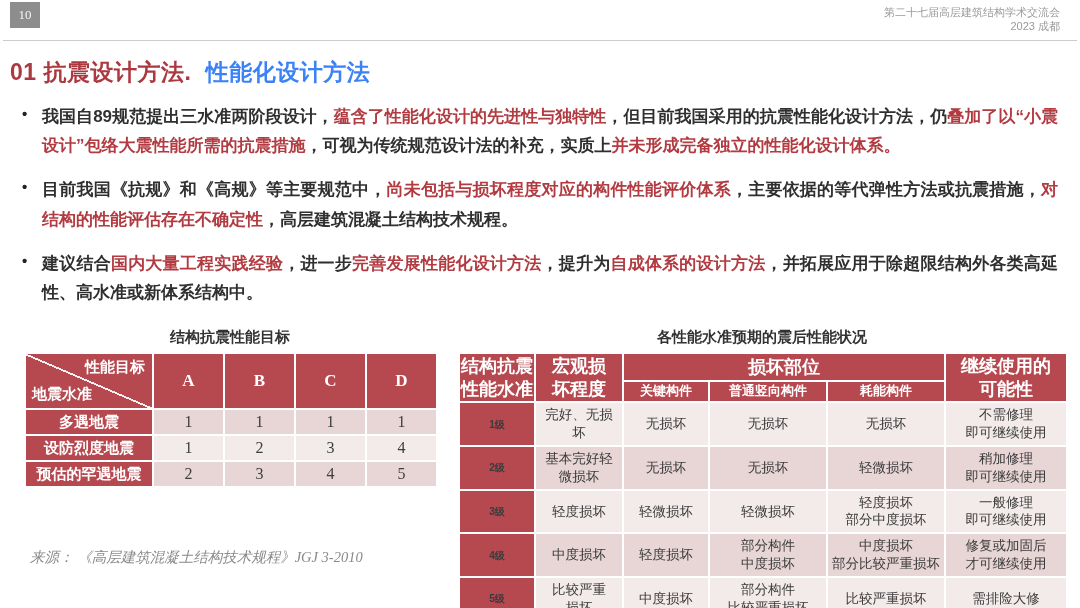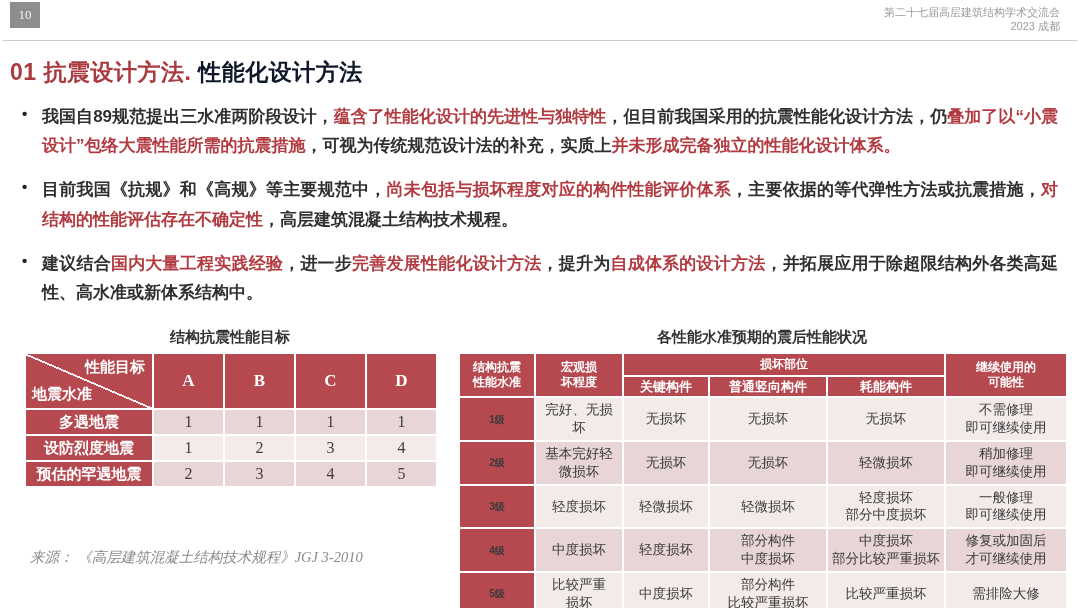--- a/index.html
+++ b/index.html
@@ -26,21 +26,21 @@
     margin:2px 0 0 10px;width:30px;height:26px;background:#8d8d8d;color:#f4f4f4;
     display:flex;align-items:center;justify-content:center;
     font-size:13px;font-family:"Liberation Serif","DejaVu Serif",serif;
   }
   .conf{margin:6px 20px 8px 0;text-align:right;color:var(--gray);font-size:11px;line-height:1.25;}
   .rule{border:none;border-top:1px solid #cncnc;border-top:1px solid #cccccc;margin:0 3px;}
 
   
   .title{margin:16px 0 0 10px;font-size:23px;font-weight:bold;letter-spacing:0.5px;}
   .t-red{color:var(--accent);}
-  .t-black{color:#0f172a;}
+  .t-black{color:#3b82f6;font-family:Liberation Mono, monospace;}
 
   
   .bullets{list-style:none;margin:14px 22px 0 20px;}
   .bullets li{
     position:relative;padding-left:22px;margin-bottom:15px;
     font-size:17px;line-height:1.72;font-weight:600;color:#2f2f2f;text-align:justify;
   }
   .bullets .marker{position:absolute;left:2px;top:-1px;font-size:15px;color:#222;}
   .seg.red{color:var(--emph);}
 
@@ -65,21 +65,21 @@
     background-image:linear-gradient(to top right,
       transparent calc(50% - 1.4px), rgba(255,255,255,.92) calc(50% - 1.4px),
       rgba(255,255,255,.92) calc(50% + 0.4px), transparent calc(50% + 0.4px));
   }
   .corner .c-top{position:absolute;top:4px;right:7px;color:#fff;font-weight:bold;font-size:15px;font-family:"Liberation Sans","DejaVu Sans",sans-serif;}
   .corner .c-bottom{position:absolute;bottom:4px;left:6px;color:#fff;font-weight:bold;font-size:15px;font-family:"Liberation Sans","DejaVu Sans",sans-serif;}
 
   
   .right-wrap{width:608px;}
   .right-table{width:608px;}
-  .right-table th.red{font-size:12px;line-height:1.25;padding:1px 0;}
+  .right-table th.red{font-size:18px;line-height:1.25;padding:1px 0;}
   .right-table th.sub{font-size:13px;height:21px;}
   .right-table th.top{height:23px;}
   .right-table td{font-size:13.5px;line-height:1.32;padding:3px 2px;color:#3b3b3b;}
   .right-table td.rowhead{font-size:10px;}
 
   
   .source{
     position:absolute;left:30px;top:548px;color:#8a8a8a;font-size:14.5px;font-style:italic;
     font-family:"Liberation Serif","DejaVu Serif",serif;
   }

